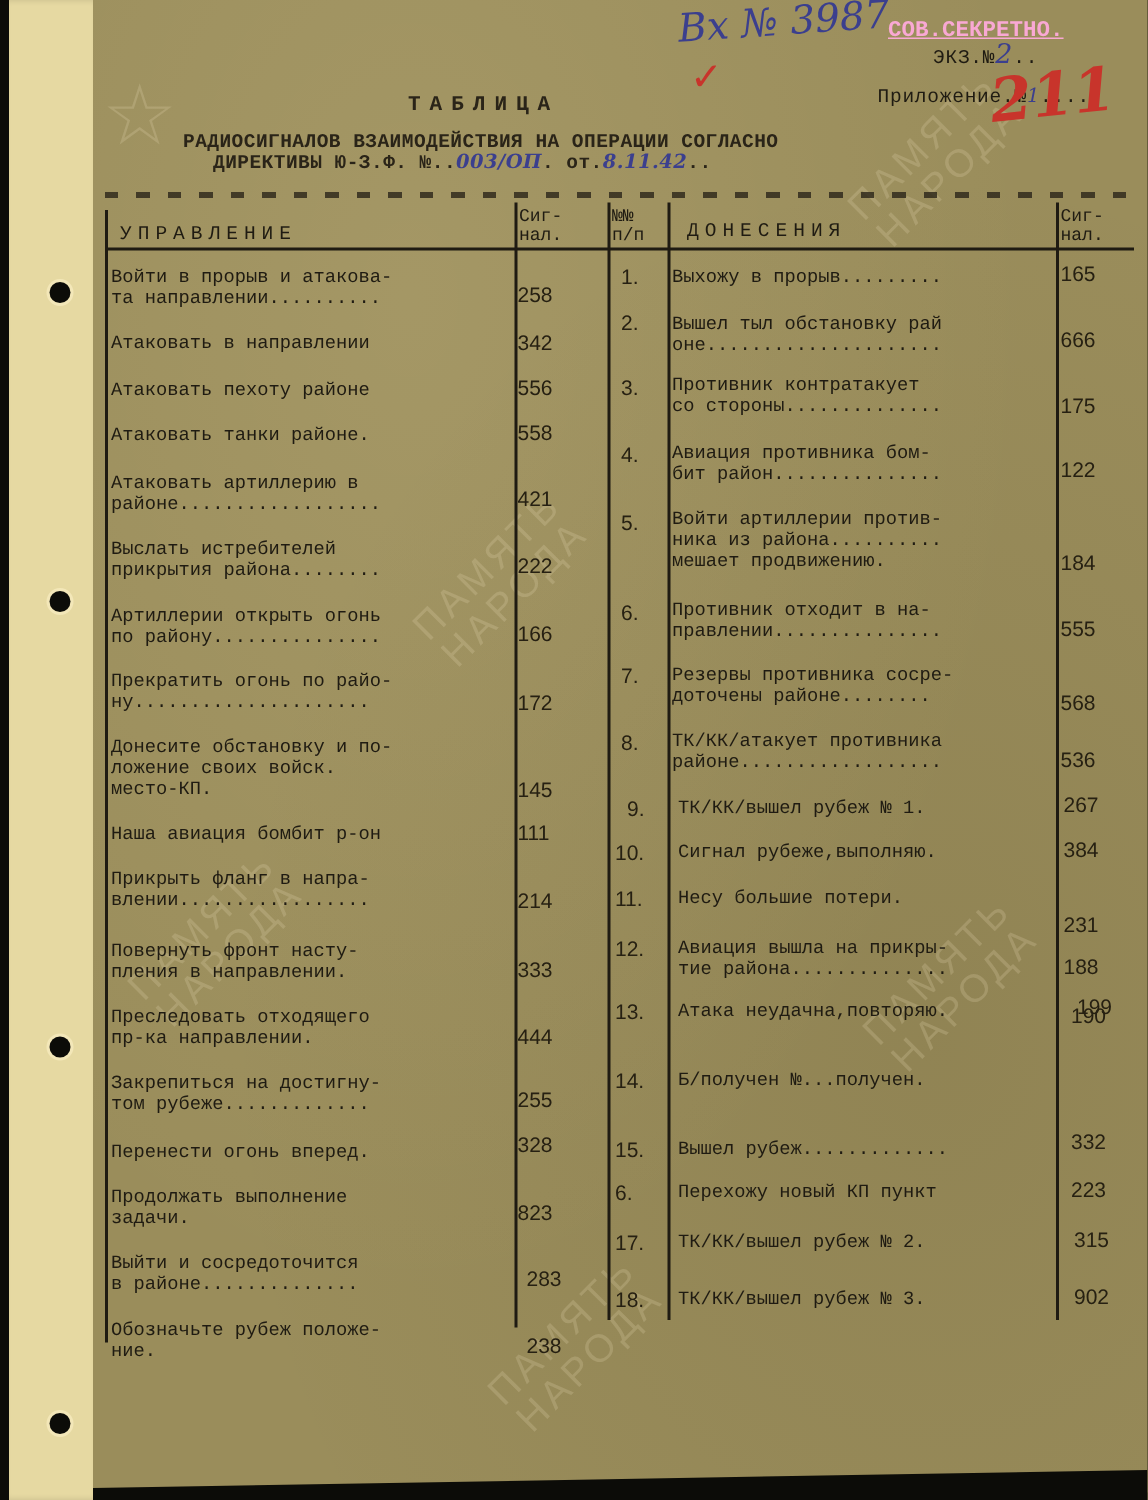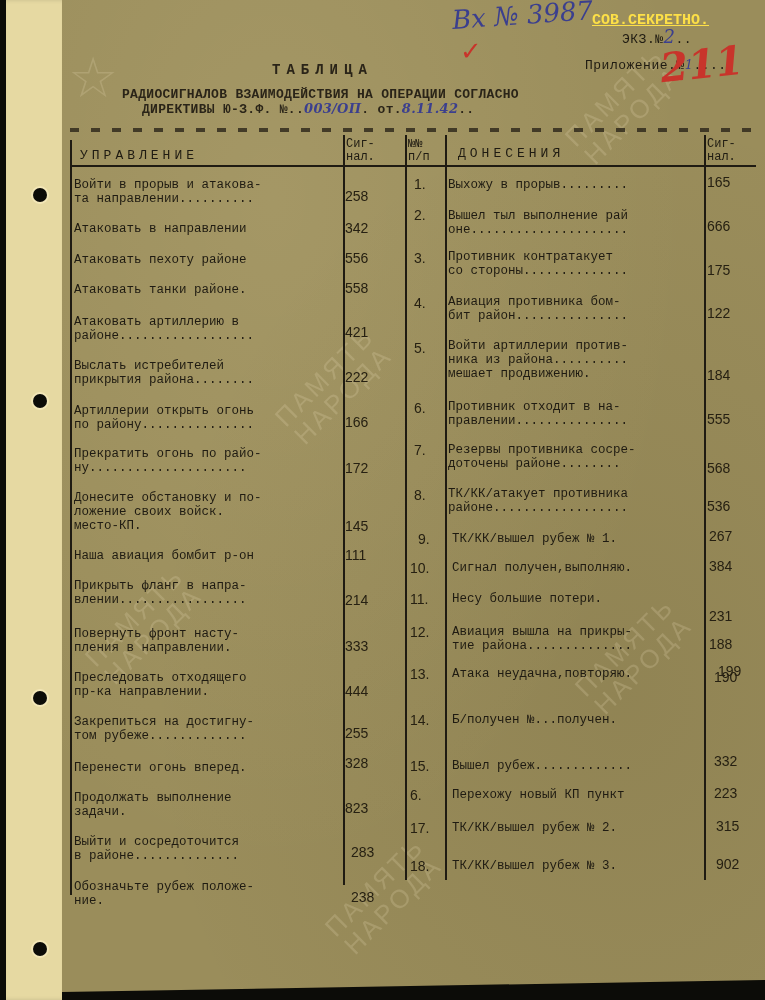--- a/index.html
+++ b/index.html
@@ -31,21 +31,21 @@
     background: #0c0c08; left: 27px;
     box-shadow: 0 0 0 2px #f3e7b8;
   }
   .typed { color: #1f1b12; font-size: 13px; line-height: 14px; letter-spacing: 0.5px; }
   .abs { position: absolute; white-space: nowrap; }
   .title {
     font-size: 14px; letter-spacing: 6px; font-weight: bold; color: #2a2418;
   }
   .subtitle { font-size: 13px; font-weight: bold; color: #2a2418; letter-spacing: 0.3px; }
   .stamp {
-    text-decoration: underline; font-size: 15px; color: #fde047; font-weight: bold;
+    text-decoration: underline; font-size: 15px; color: #f9a8d4; font-weight: bold;
   }
   .ink-blue { color: #3b3f8e; font-family: "DejaVu Serif", serif; font-style: italic; }
   .ink-red { color: #c8342b; font-family: "DejaVu Serif", serif; font-style: italic; }
   .dashes {
     position: absolute; left: 70px; top: 128px; width: 690px; height: 4px;
     background: repeating-linear-gradient(90deg, #2a2418 0 9px, transparent 9px 21px);
     opacity: 0.8;
   }
   .hline { position: absolute; height: 2px; background: #1f1b12; }
   .vline { position: absolute; width: 2px; background: #1f1b12; }
@@ -188,21 +188,21 @@
 ние.</div>
   <div class="abs num" style="left:351px;top:889px">238</div>
 </div>
 
 <div>
   <div class="abs num" style="left:414px;top:176px">1.</div>
   <div class="abs cell-text" style="left:448px;top:178px">Выхожу в прорыв.........</div>
   <div class="abs num" style="left:707px;top:174px">165</div>
 
   <div class="abs num" style="left:414px;top:207px">2.</div>
-  <div class="abs cell-text" style="left:448px;top:209px">Вышел тыл выполнение рай
+  <div class="abs cell-text" style="left:448px;top:209px">Вышел тыл обстановку рай
 оне.....................</div>
   <div class="abs num" style="left:707px;top:218px">666</div>
 
   <div class="abs num" style="left:414px;top:250px">3.</div>
   <div class="abs cell-text" style="left:448px;top:250px">Противник контратакует
 со стороны..............</div>
   <div class="abs num" style="left:707px;top:262px">175</div>
 
   <div class="abs num" style="left:414px;top:295px">4.</div>
   <div class="abs cell-text" style="left:448px;top:295px">Авиация противника бом-
@@ -228,21 +228,21 @@
   <div class="abs num" style="left:414px;top:487px">8.</div>
   <div class="abs cell-text" style="left:448px;top:487px">ТК/КК/атакует противника
 районе..................</div>
   <div class="abs num" style="left:707px;top:498px">536</div>
 
   <div class="abs num" style="left:418px;top:531px">9.</div>
   <div class="abs cell-text" style="left:452px;top:532px">ТК/КК/вышел рубеж № 1.</div>
   <div class="abs num" style="left:709px;top:528px">267</div>
 
   <div class="abs num" style="left:410px;top:560px">10.</div>
-  <div class="abs cell-text" style="left:452px;top:561px">Сигнал получен,выполняю.</div>
+  <div class="abs cell-text" style="left:452px;top:561px">Сигнал рубеже,выполняю.</div>
   <div class="abs num" style="left:709px;top:558px">384</div>
 
   <div class="abs num" style="left:410px;top:591px">11.</div>
   <div class="abs cell-text" style="left:452px;top:592px">Несу большие потери.</div>
   <div class="abs num" style="left:709px;top:608px">231</div>
 
   <div class="abs num" style="left:410px;top:624px">12.</div>
   <div class="abs cell-text" style="left:452px;top:625px">Авиация вышла на прикры-
 тие района..............</div>
   <div class="abs num" style="left:709px;top:636px">188</div>

